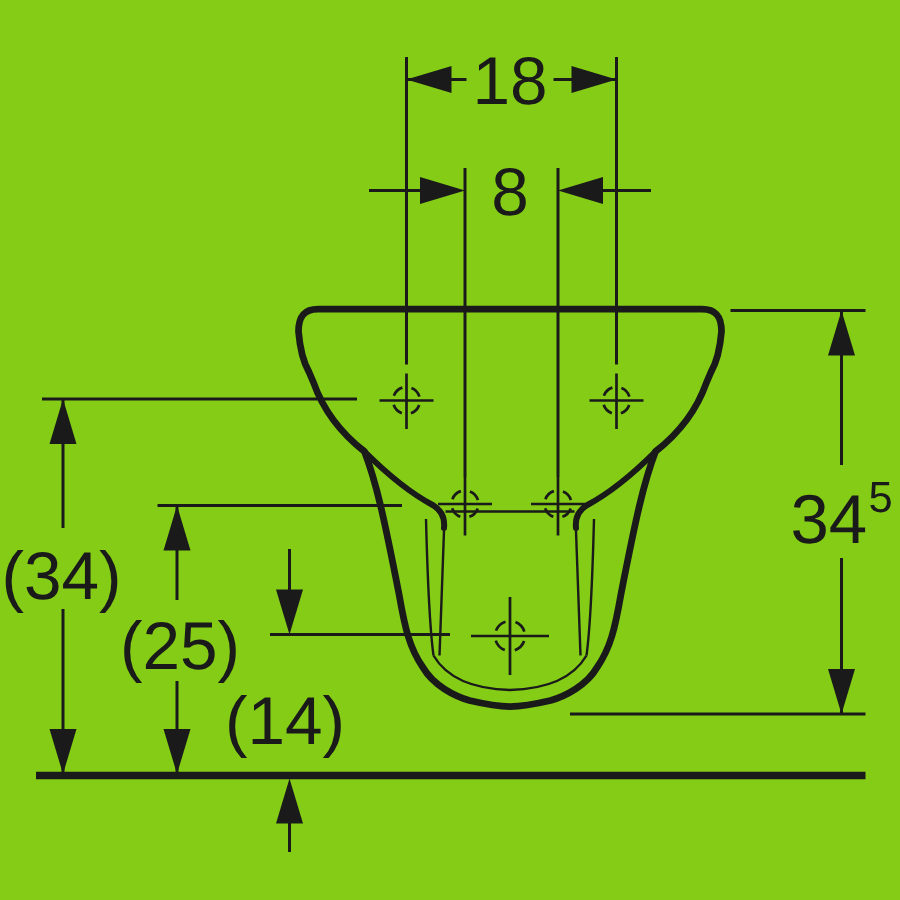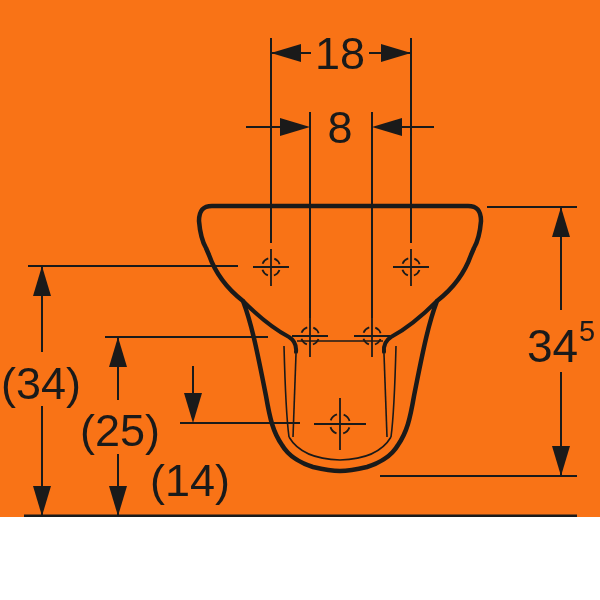--- a/index.html
+++ b/index.html
@@ -3,22 +3,22 @@
 <meta charset="utf-8">
 <style>
   html, body {
     margin: 0;
     padding: 0;
     background: #ffffff;
   }
   .stage {
     position: relative;
     width: 600px;
-    height: 517px;
-    background: #f97316;
+    height: 600px;
+    background: #84cc16;
     overflow: hidden;
   }
   svg { display: block; }
   .dim-text {
     font-family: "Liberation Sans", sans-serif;
     fill: #1a1a1a;
   }
   .t45 { font-size: 45px; }
   .t46 { font-size: 46px; }
   .t29 { font-size: 29px; }

